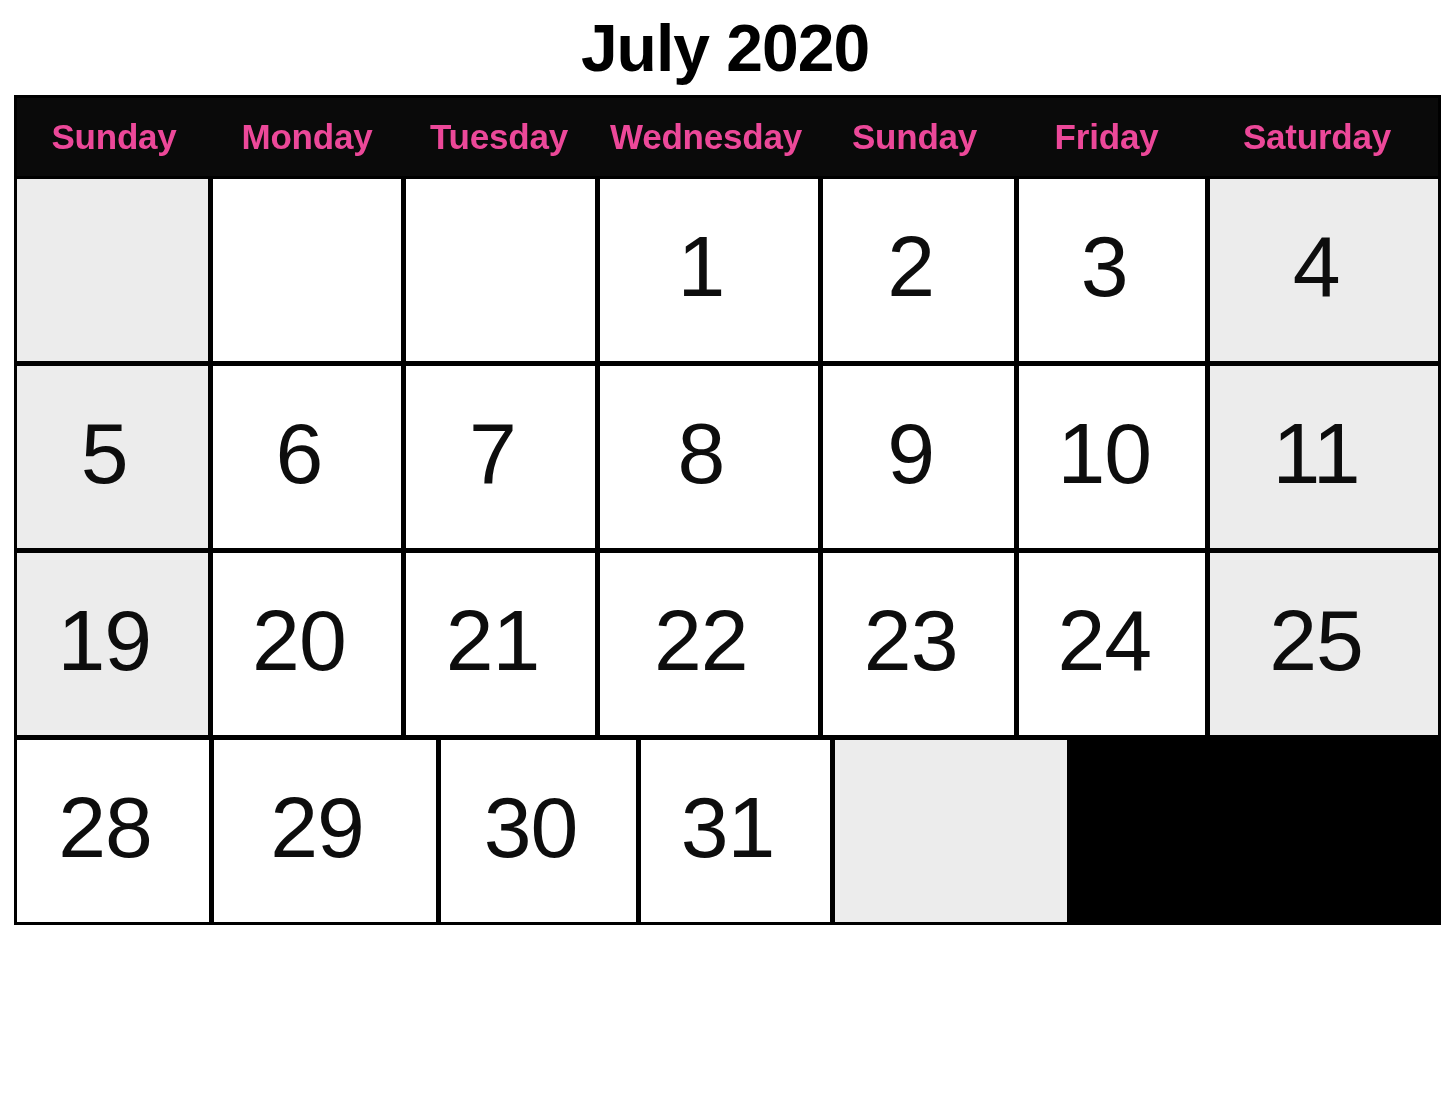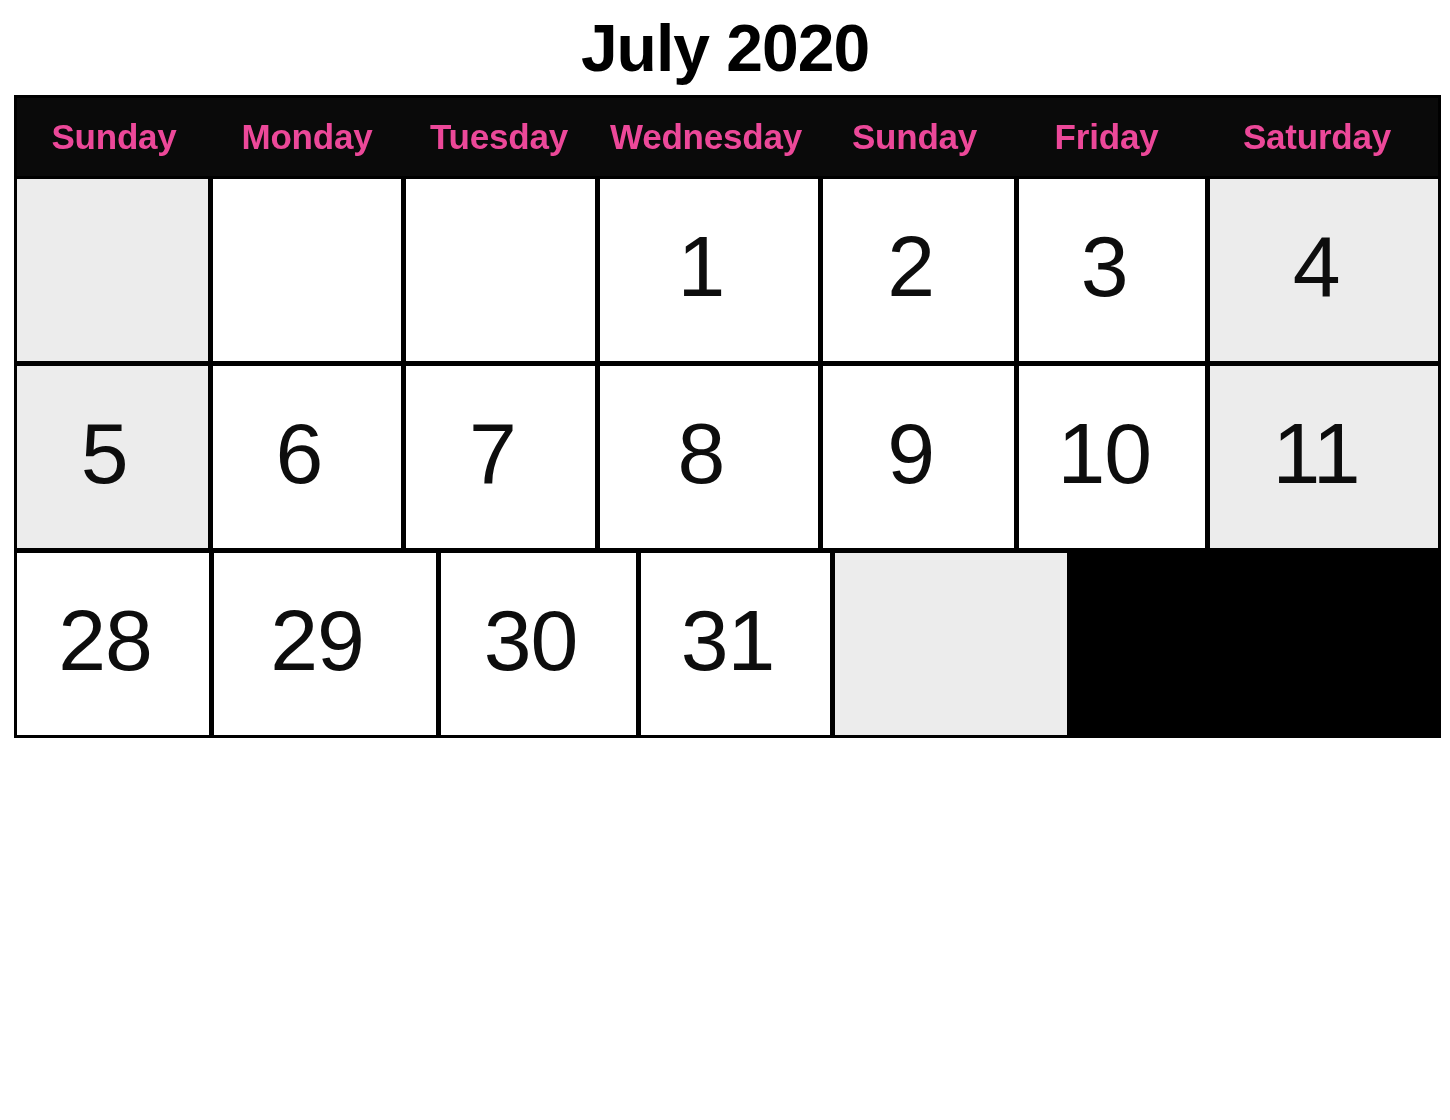--- a/index.html
+++ b/index.html
@@ -173,20 +173,43 @@
         </div>
       <div class="cal-cell c5">
           <span class="daynum">10</span>
         </div>
       <div class="cal-cell c6 weekend">
           <span class="daynum">11</span>
         </div>
     </div>
 
 
+    <div class="cal-week">
+      <div class="cal-cell c0 weekend">
+          <span class="daynum">19</span>
+        </div>
+      <div class="cal-cell c1">
+          <span class="daynum">20</span>
+        </div>
+      <div class="cal-cell c2">
+          <span class="daynum">21</span>
+        </div>
+      <div class="cal-cell c3">
+          <span class="daynum">22</span>
+        </div>
+      <div class="cal-cell c4">
+          <span class="daynum">23</span>
+        </div>
+      <div class="cal-cell c5">
+          <span class="daynum">24</span>
+        </div>
+      <div class="cal-cell c6 weekend">
+          <span class="daynum">25</span>
+        </div>
+    </div>
 
     <div class="cal-week">
       <div class="cal-cell c2">
           <span class="daynum">28</span>
         </div>
       <div class="cal-cell c3">
           <span class="daynum">29</span>
         </div>
       <div class="cal-cell c4">
           <span class="daynum">30</span>

